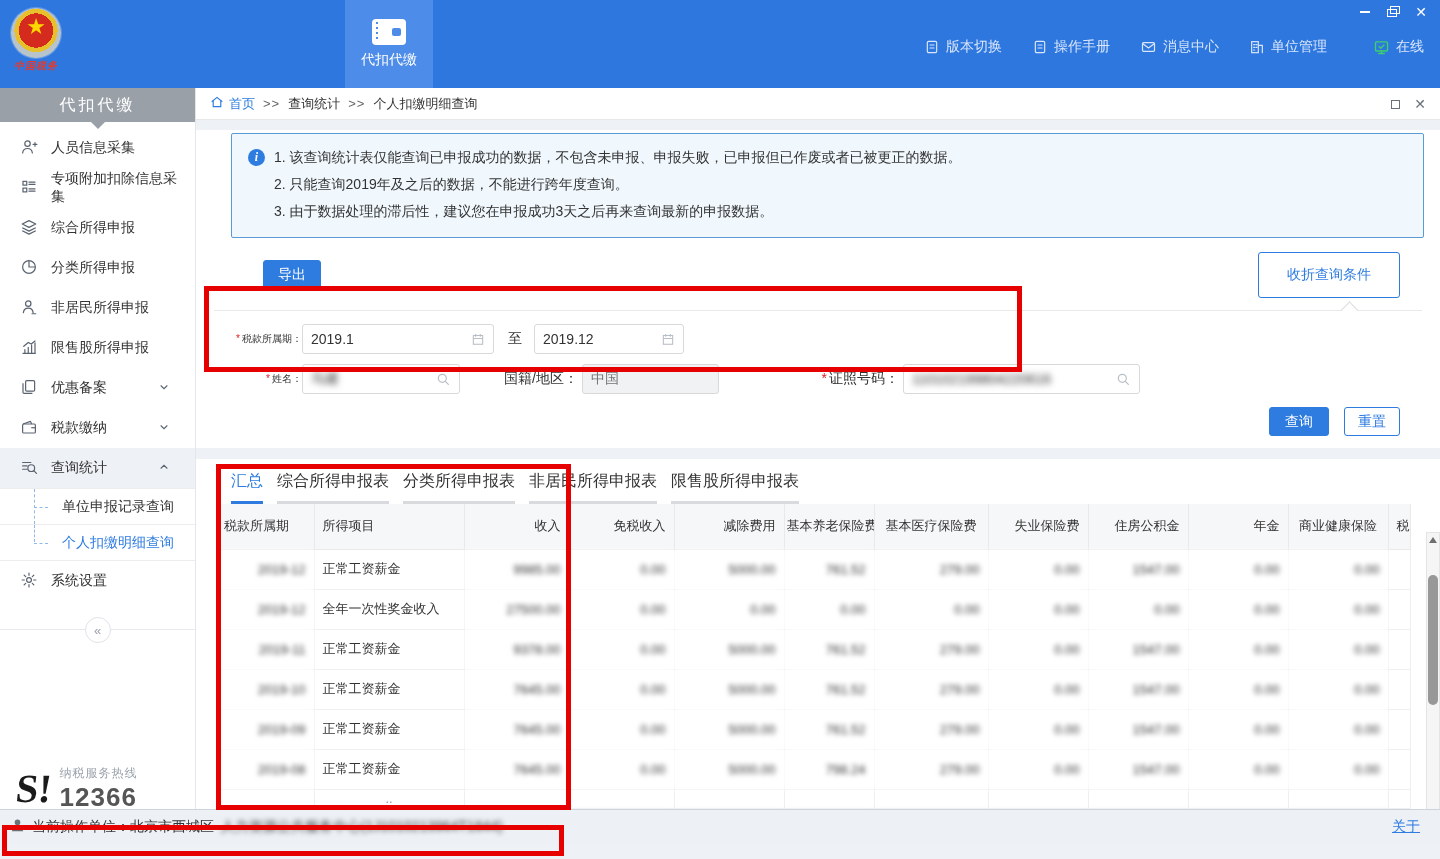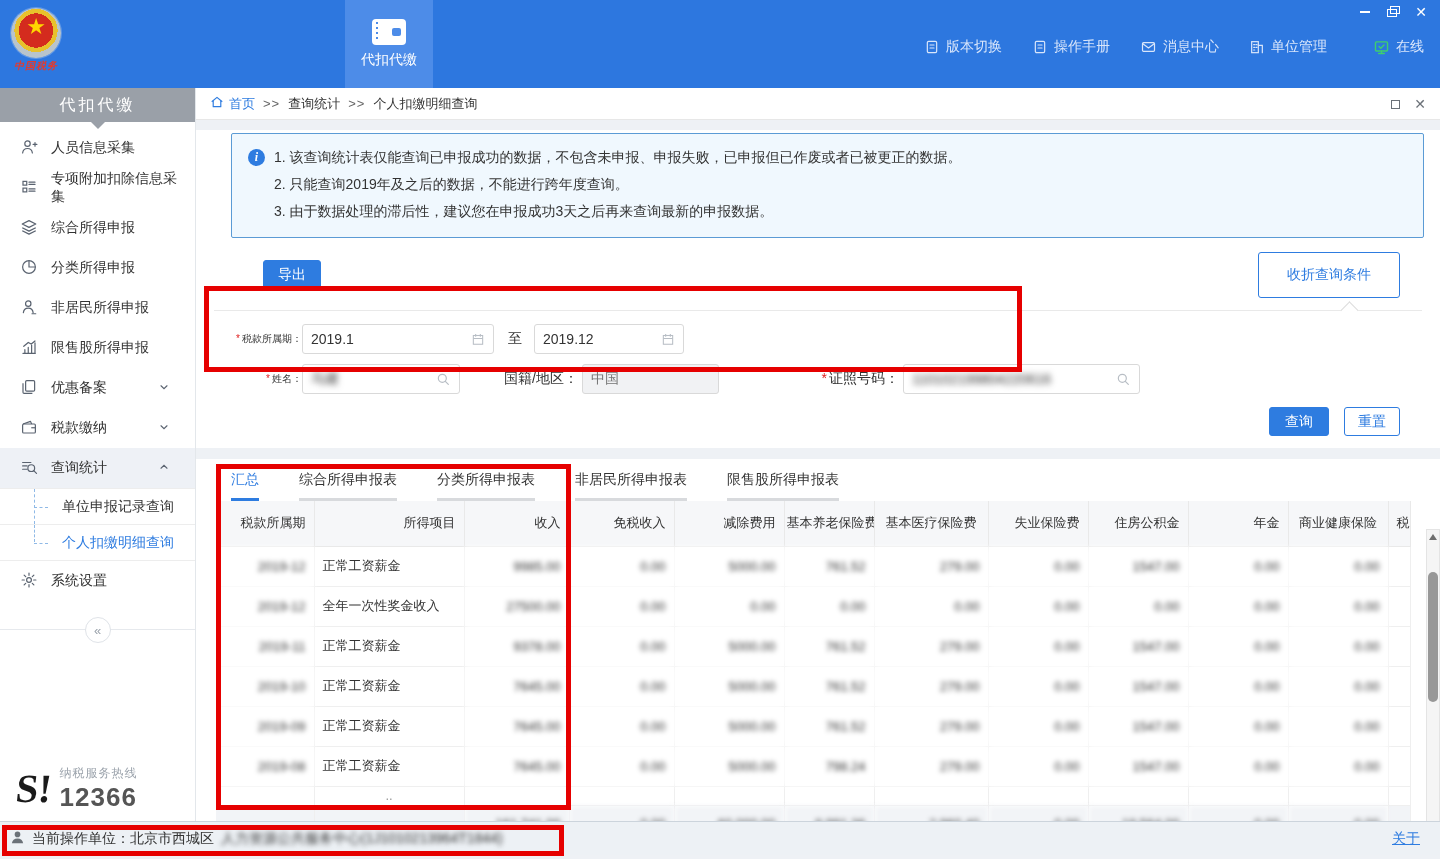--- a/index.html
+++ b/index.html
@@ -110,47 +110,47 @@
   .blur { filter:blur(3px); }
   .blur-sm { filter:blur(2.5px); }
   .to-label { margin:0 12px 0 14px; font-size:14px; color:#333; }
 
   .actions { display:flex; justify-content:flex-end; gap:15px; margin:8px 40px 0 0; }
   .btn-query { width:60px; height:29px; }
   .btn-reset { width:56px; height:29px; }
 
   .gray-strip { height:11px; background:#eef1f5; margin-top:12px; }
 
-  .tabs { display:flex; gap:40px; margin:12px 0 0 35px; font-size:14px;text-align:center; }
+  .tabs { display:flex; gap:14px; margin:12px 0 0 35px; font-size:16px;text-align:center; }
   .tab { padding-bottom:9px; border-bottom:3px solid #d8dadd; color:#333; cursor:pointer; }
   .tab.active { color:#2e7ce0; border-bottom-color:#2e7ce0; }
 
   .table-zone { position:relative; margin:0 16px 0 20px; }
   table.grid { border-collapse:collapse; table-layout:fixed; width:1194px; font-size:13px; color:#333; }
   .grid col.c0{width:98px}.grid col.c1{width:150px}.grid col.c2{width:105px}.grid col.c3{width:105px}
   .grid col.c4{width:110px}.grid col.c5{width:90px}.grid col.c6{width:114px}.grid col.c7{width:100px}
   .grid col.c8{width:100px}.grid col.c9{width:100px}.grid col.c10{width:100px}.grid col.c11{width:22px}
   .grid th { height:45px; background:#f6f7f9; font-weight:normal; border:1px solid #e9e9e9; border-top:none;
      padding:0 8px; white-space:nowrap; overflow:hidden; }
   .grid th:first-child { border-left:none; }
-  .grid th.al{text-align:right}.grid th.ar{text-align:right}.grid th.ac{text-align:center;padding:0 2px}
+  .grid th.al{text-align:left}.grid th.ar{text-align:right}.grid th.ac{text-align:center;padding:0 2px}
   .grid td { height:40px; border:1px solid #efefef; border-top:none; padding:0 8px; white-space:nowrap; overflow:hidden; background:#fff; }
   .grid td:first-child { border-left:none; }
   .grid td.al{text-align:left}.grid td.ar{text-align:right}.grid td.ac{text-align:center}
   .grid tr.partial td { height:19px; color:#999; border-color:#efefef; }
   .grid tr.total td { background:#f2f4f7; height:37px; }
   .vscroll { position:absolute; right:-16px; top:28px; bottom:0; width:14px; background:#f5f5f5; border:1px solid #e4e4e4; }
   .vs-up, .vs-down { position:absolute; left:0; right:0; height:13px; display:flex; align-items:center; justify-content:center; }
   .vs-up { top:0; } .vs-down { bottom:0; }
   .tri-up { width:0; height:0; border:4px solid transparent; border-bottom:6px solid #6f6f6f; margin-bottom:3px; }
   .tri-down { width:0; height:0; border:4px solid transparent; border-top:6px solid #6f6f6f; margin-top:3px; }
   .vs-thumb { position:absolute; left:1px; width:10px; top:42px; height:130px; background:#989898; border-radius:6px; }
 
   
-  .statusbar { position:absolute; left:0; right:0; bottom:4px; height:34px; background:#edf1f5;
+  .statusbar { position:absolute; left:0; right:0; bottom:16px; height:34px; background:#edf1f5;
      border-top:1px solid #ccd4dc; display:flex; align-items:center; padding:0 20px 0 10px; font-size:14px; color:#333; z-index:6; }
   .sb-left { display:flex; align-items:center; gap:7px; }
   .sb-about { margin-left:auto; color:#2e7ce0; text-decoration:underline; cursor:pointer; }
 
   
   .red-box { position:absolute; border:5px solid #e60000; z-index:20; pointer-events:none; }
   .rb1 { left:204px; top:286px; width:818px; height:86px; }
   .rb2 { left:216px; top:464px; width:355px; height:346px; }
   .rb3 { left:2px; top:825px; width:562px; height:31px; }
 </style>

